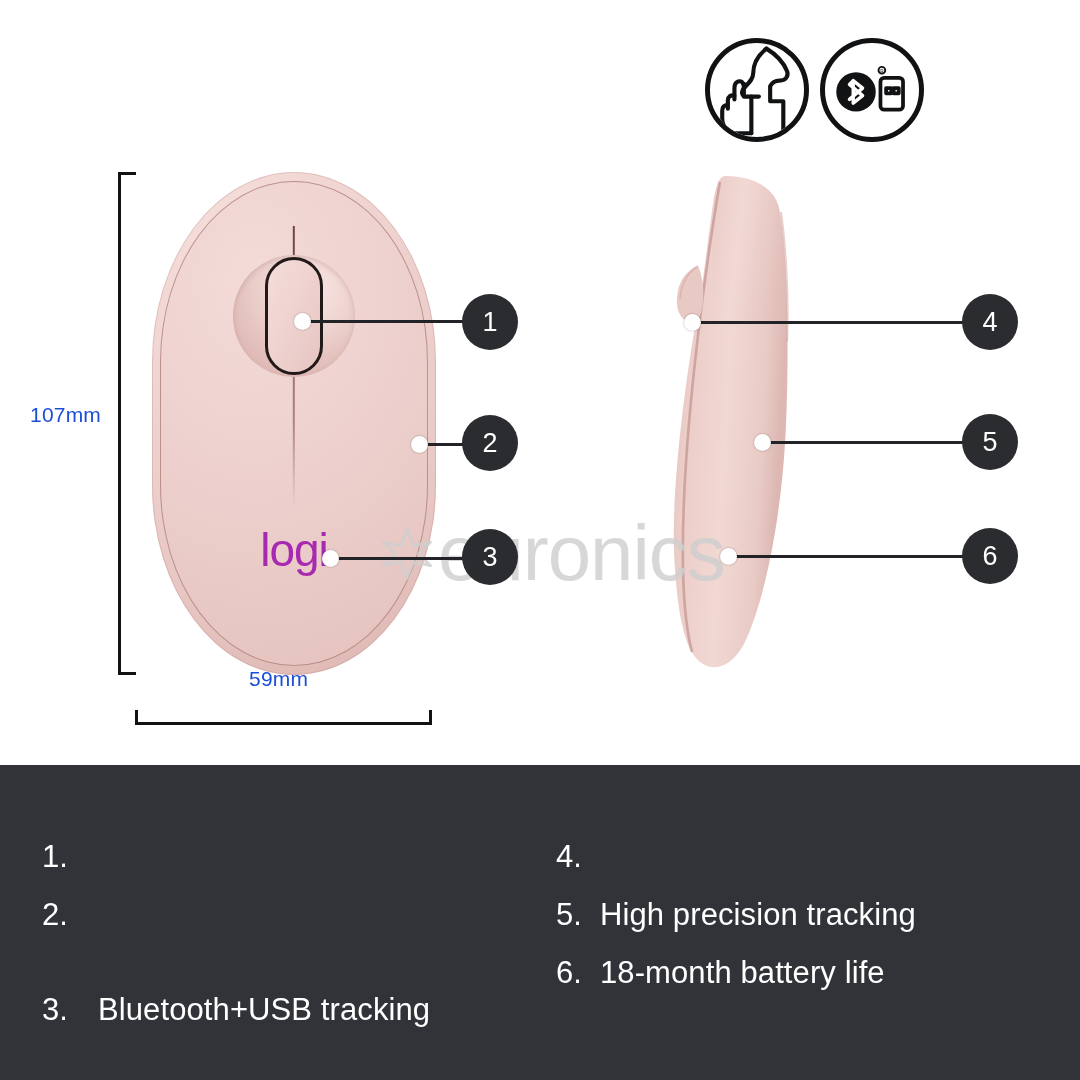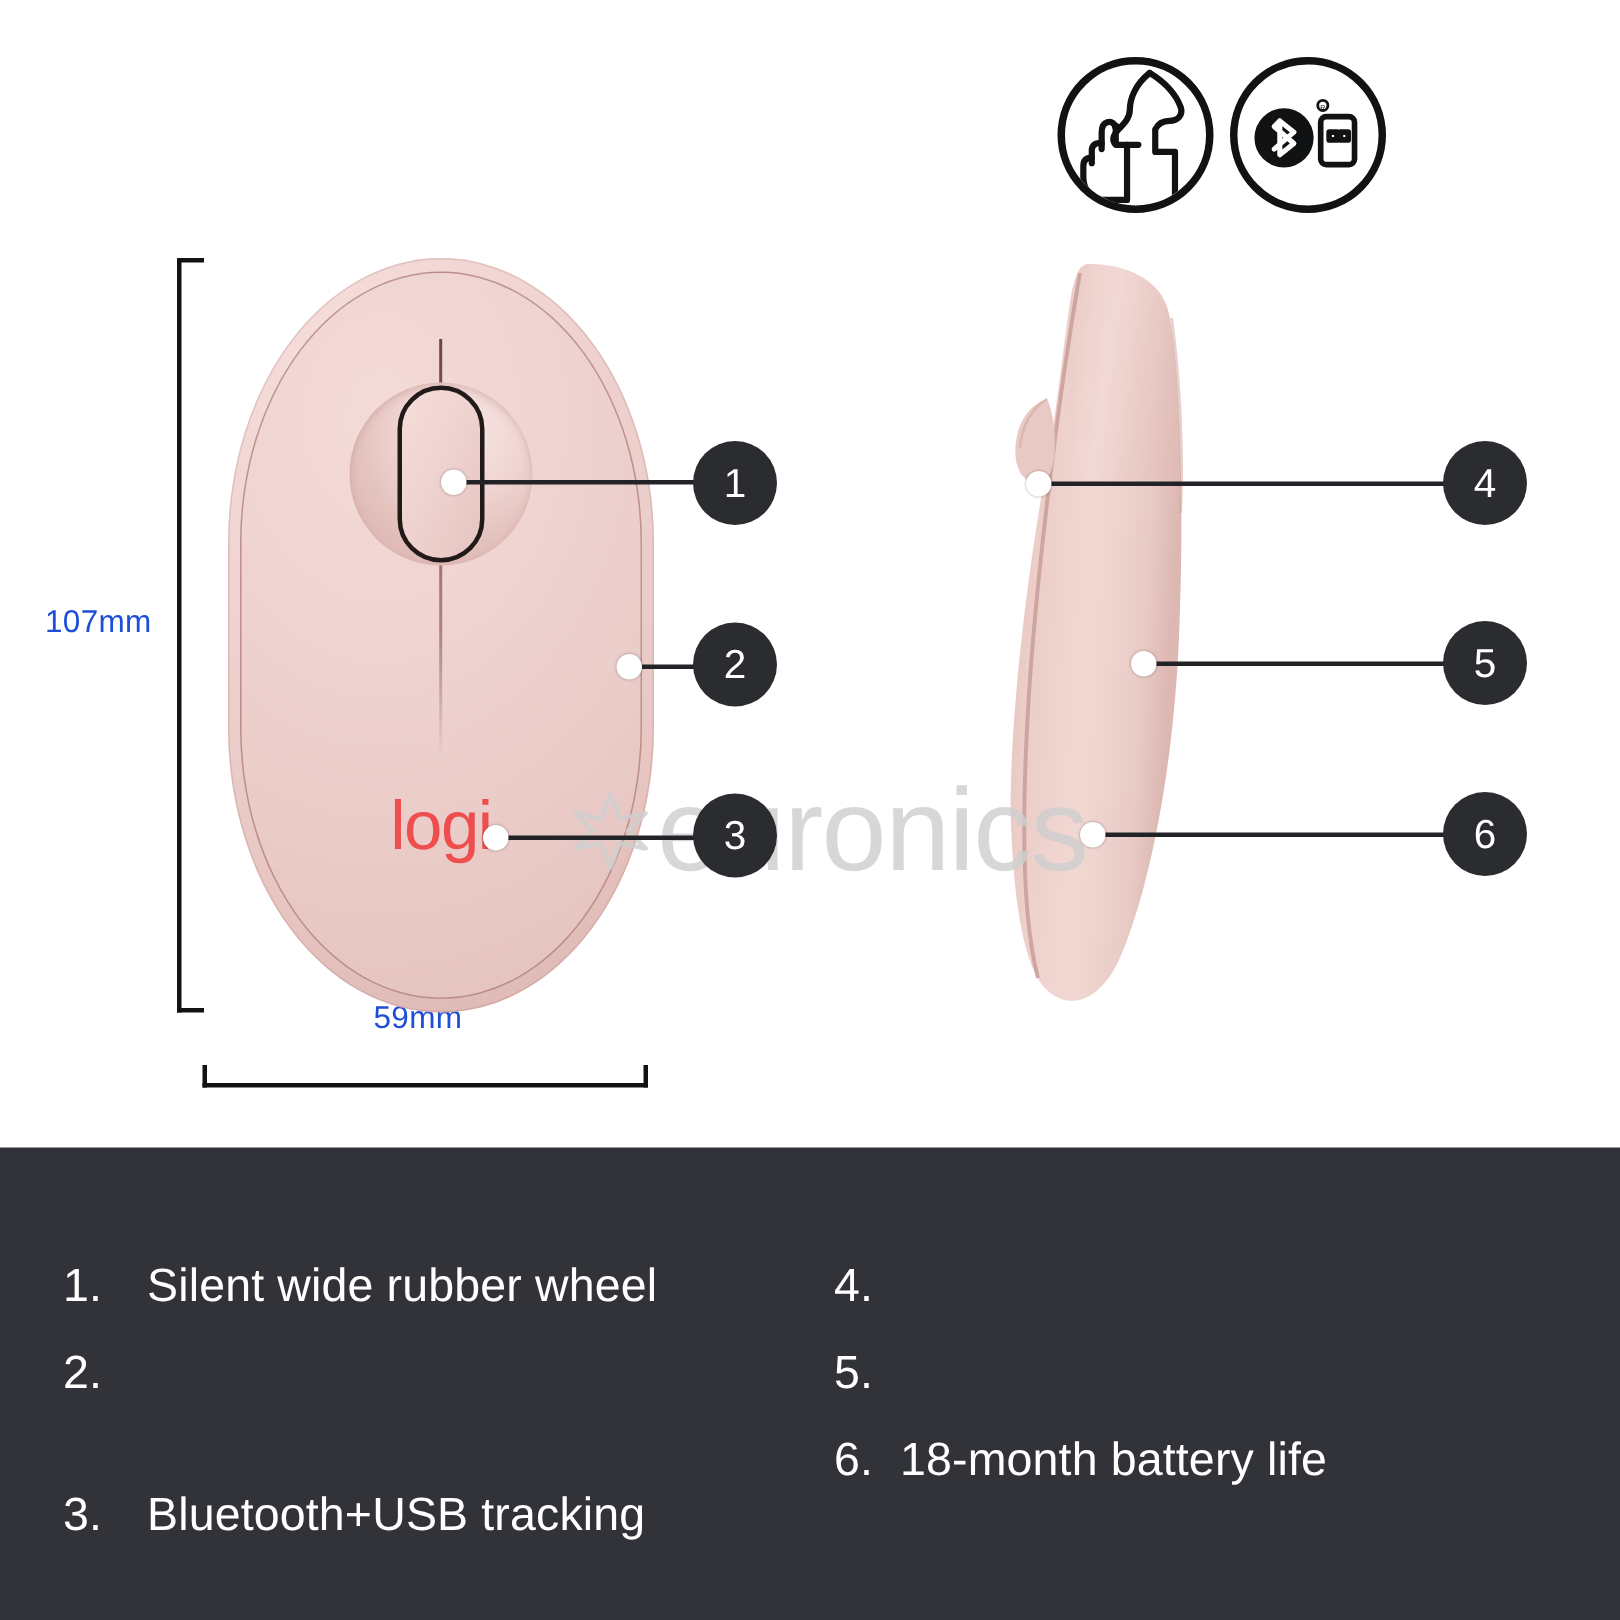--- a/index.html
+++ b/index.html
@@ -76,21 +76,21 @@
   }
   .m-wheel {
     position:absolute; left:50%; top:85px; width:58px; height:118px;
     transform:translateX(-50%);
     border:3.4px solid #221a19; border-radius:29px;
     background:linear-gradient(115deg, #f5ddda 0%, #eed2cf 50%, #e6c4c0 100%);
   }
   .m-logo {
     position:absolute; left:50%; top:355px; transform:translateX(-50%);
     font-size:46px; font-weight:400; letter-spacing:-1px;
-    color:#ef4444; opacity:.92; line-height:1;
+    color:#a21caf; opacity:.92; line-height:1;
   }
 
   
   #mouse-side { position:absolute; left:640px; top:170px; width:190px; height:510px; }
   #mouse-side svg { display:block; width:100%; height:100%; overflow:visible; }
 
   
   .callout-line { position:absolute; height:3px; background:#222327; }
   .callout-dot {
     position:absolute; width:17px; height:17px; border-radius:50%;
@@ -275,37 +275,37 @@
 
   <div class="callout-line" style="left:728px; top:555px; width:236px;"></div>
   <div class="callout-dot" style="left:720px; top:548px;"></div>
   <div class="callout-badge" style="left:962px; top:528px;">6</div>
 
   <div id="footer">
 
     <div class="feat-col" id="feat-col-left">
       <div class="feat-item">
         <span class="feat-num">1.</span>
-        <span class="feat-text">Silent wide rubber wheel</span>
       </div>
       <div class="feat-item">
         <span class="feat-num">2.</span>
       </div>
       <div class="feat-item">
         <span class="feat-num">3.</span>
         <span class="feat-text">Bluetooth+USB tracking</span>
       </div>
     </div>
 
     <div class="feat-col" id="feat-col-right">
       <div class="feat-item">
         <span class="feat-num">4.</span>
       </div>
       <div class="feat-item">
         <span class="feat-num">5.</span>
+        <span class="feat-text">High precision tracking</span>
       </div>
       <div class="feat-item">
         <span class="feat-num">6.</span>
         <span class="feat-text">18-month battery life</span>
       </div>
     </div>
 
   </div>
 
 </div>

